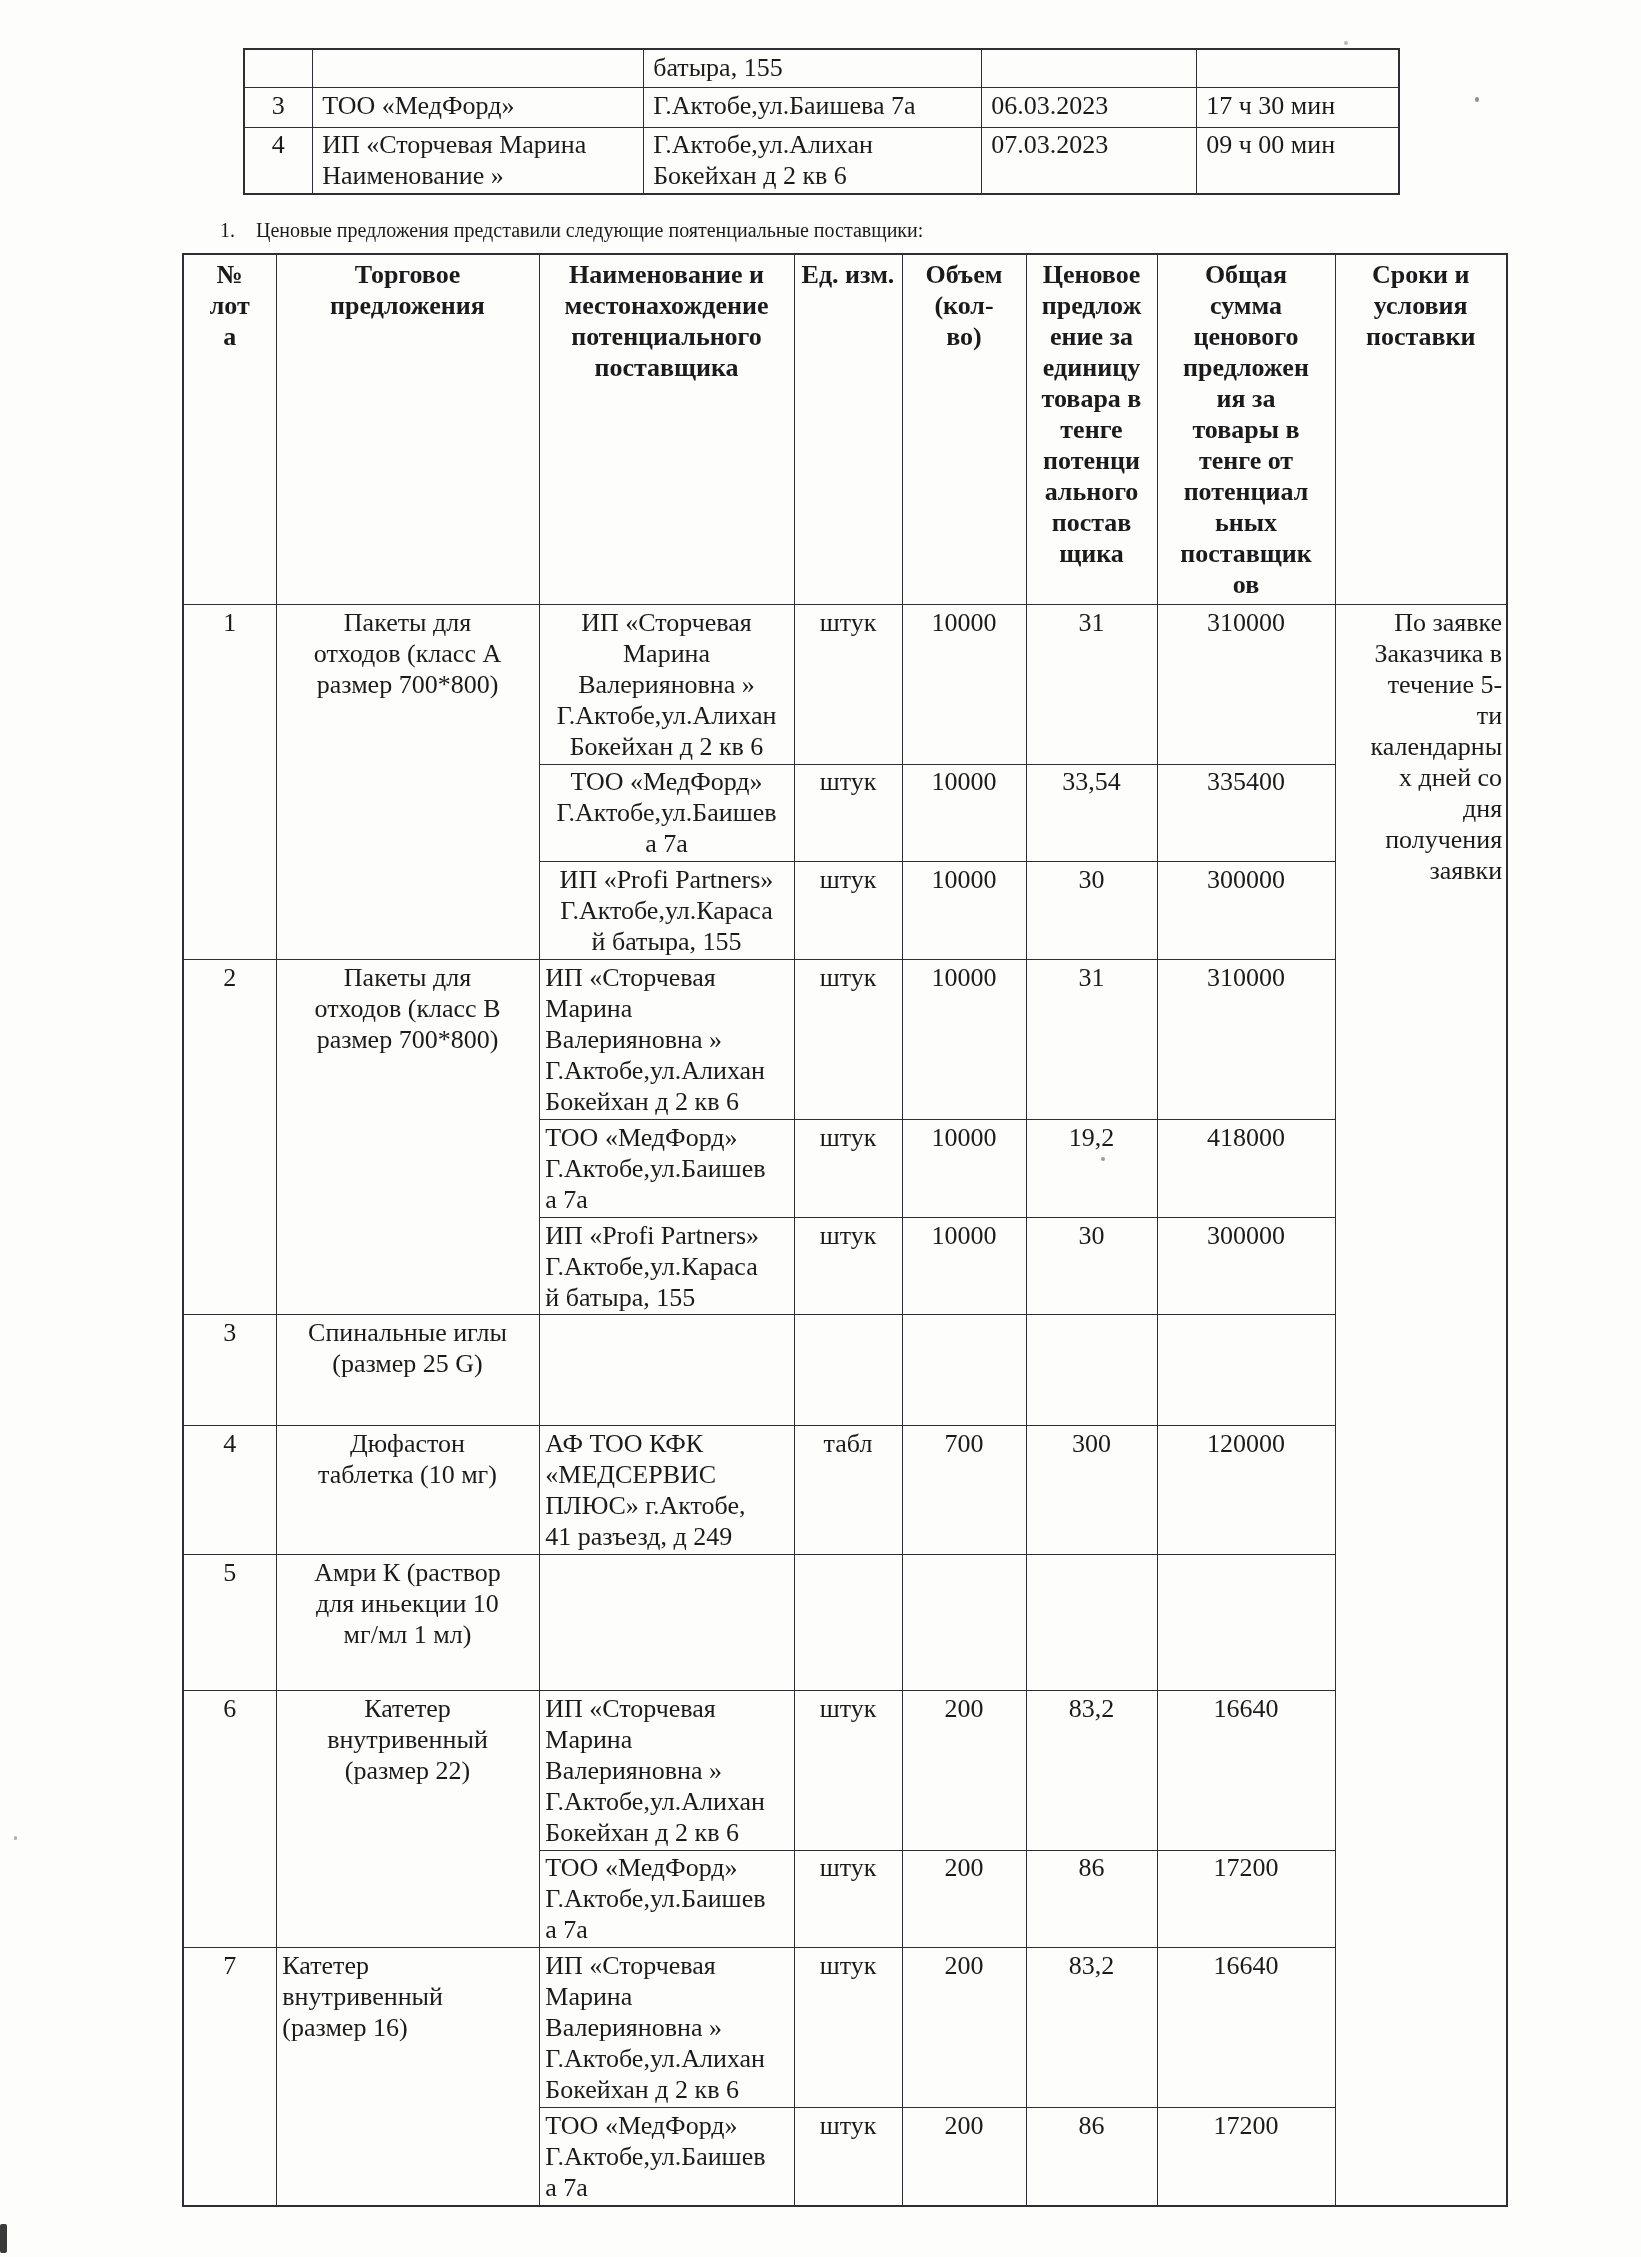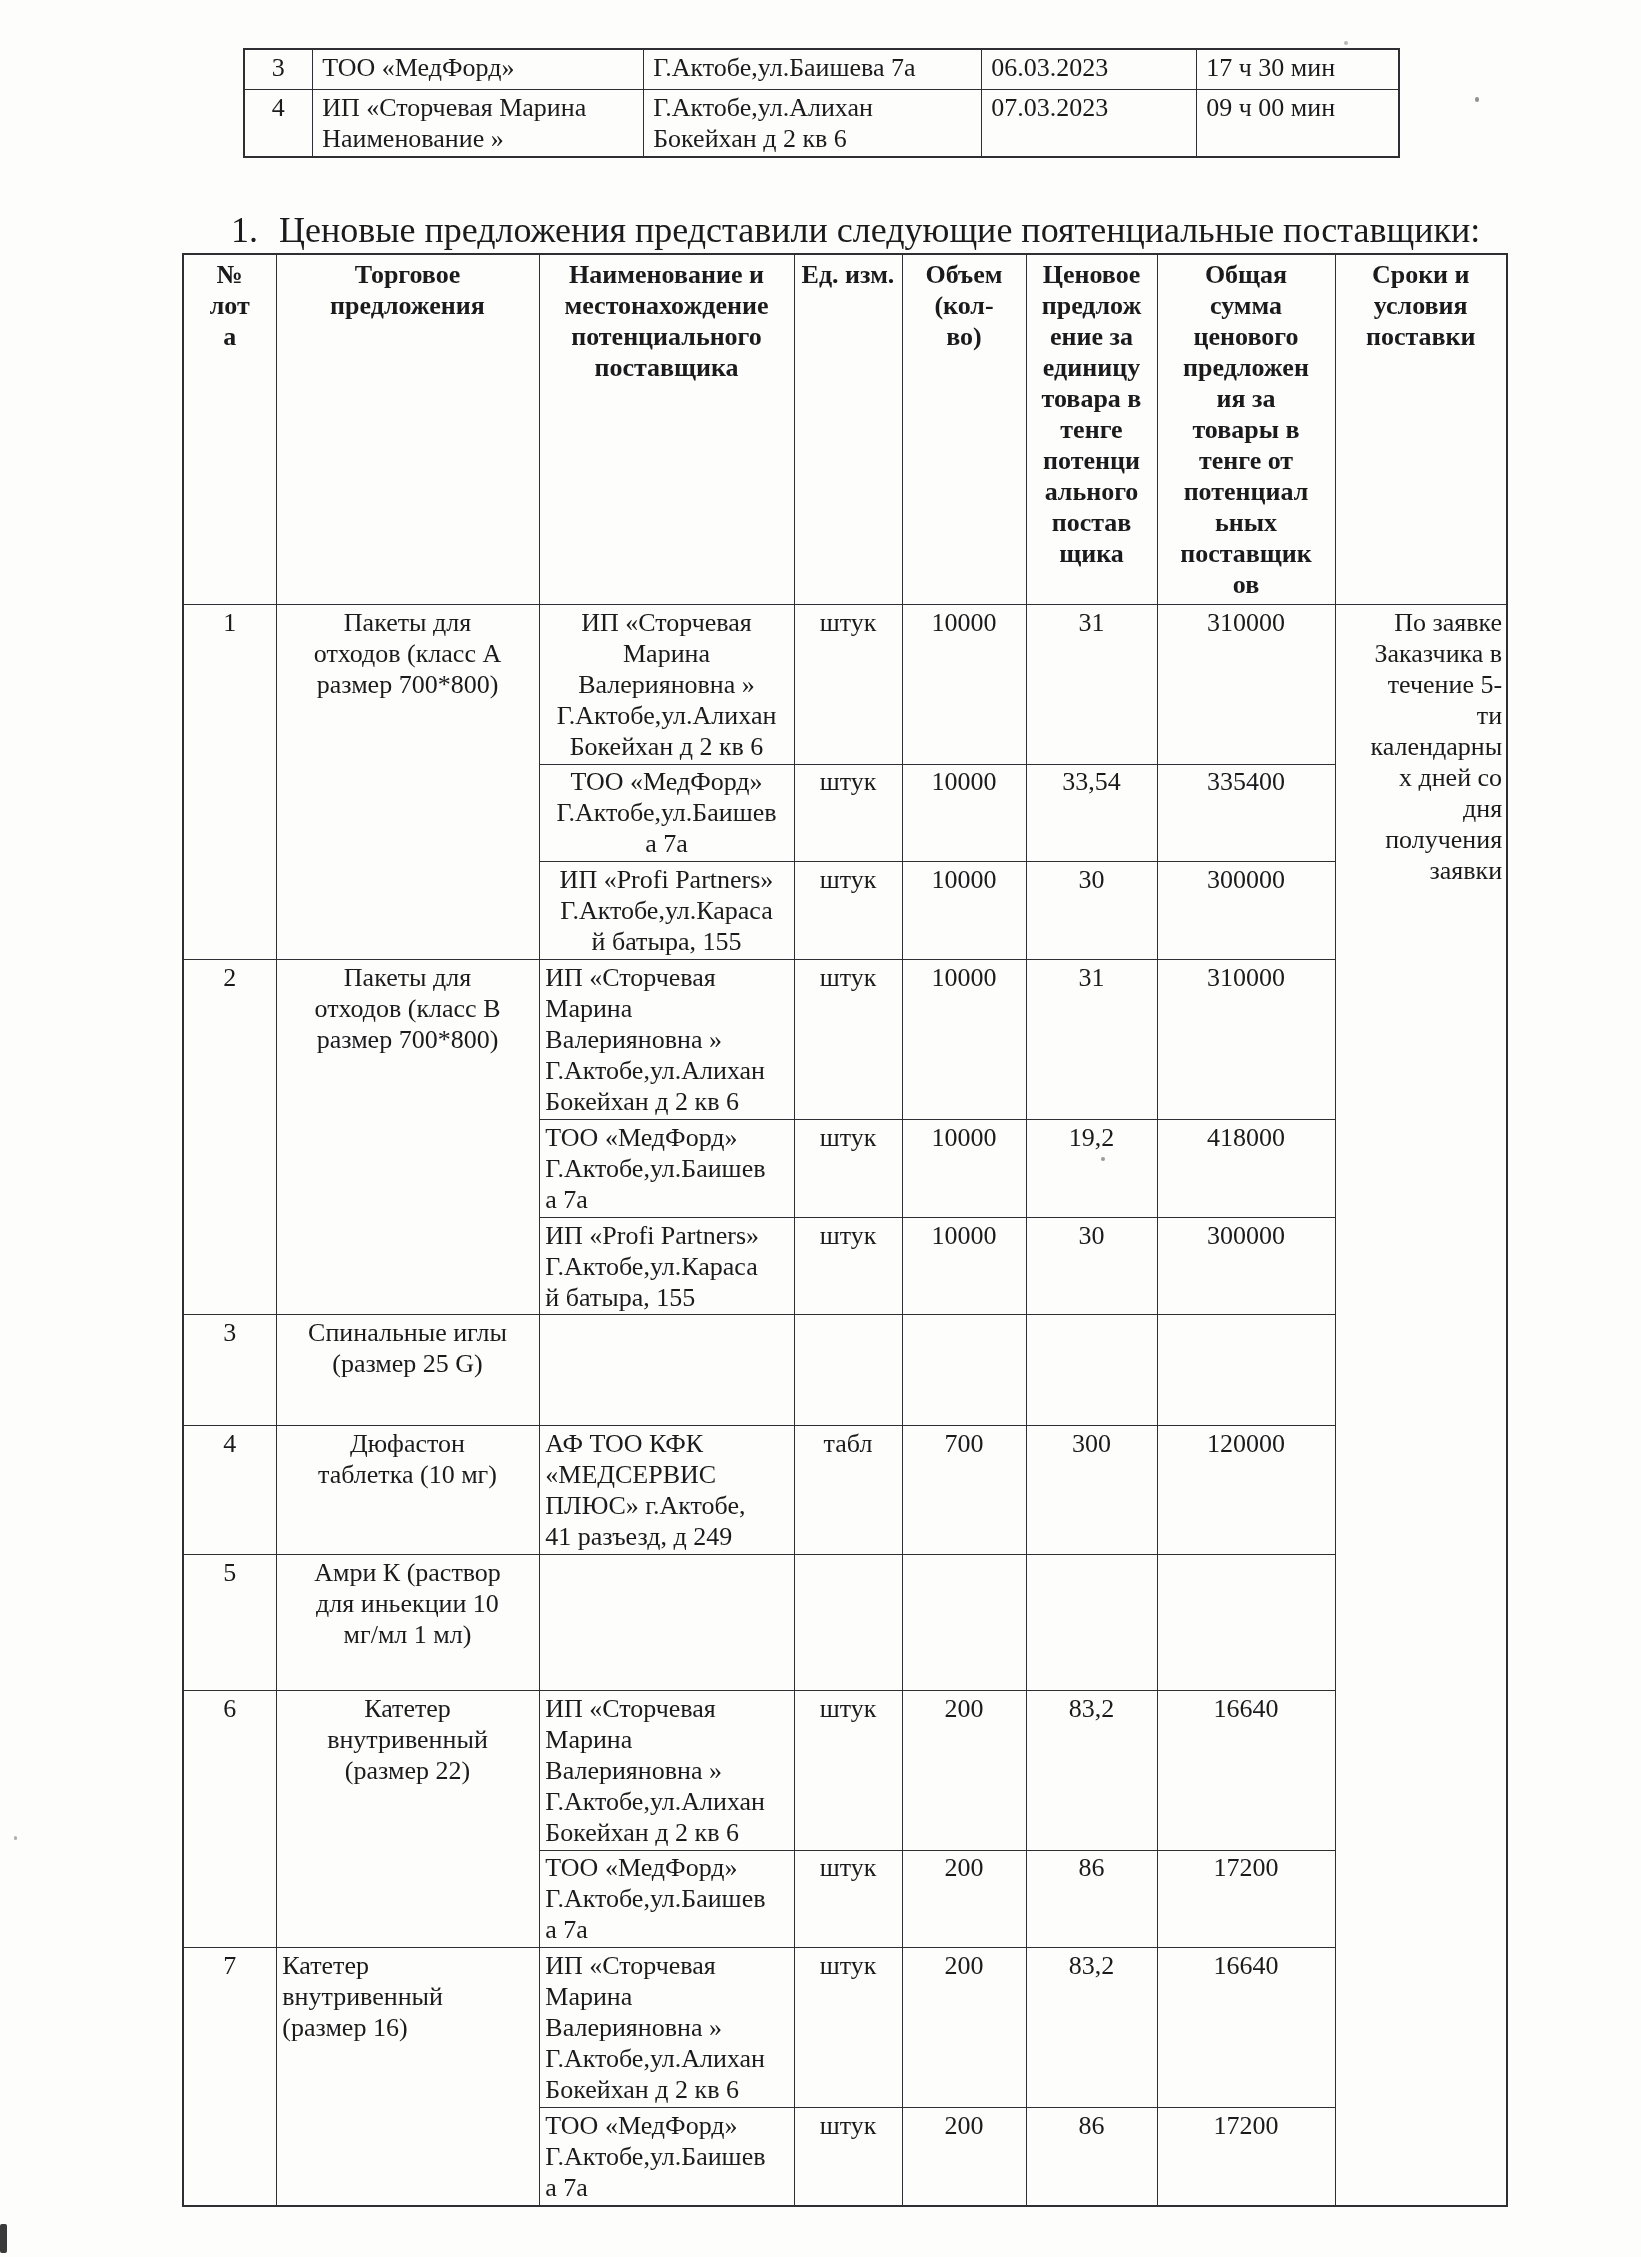--- a/index.html
+++ b/index.html
@@ -14,21 +14,21 @@
     font-size:26px;line-height:31px;white-space:pre-line;
     padding:1.9px 3.9px;overflow:hidden;
   }
   
   #top-table{top:48px;left:243px;width:1155px;border:2.9px solid #2e2e33;}
   #top-table td{text-align:left;padding:1.9px 9.7px;}
   #top-table td.c-num{text-align:center;padding:1.9px 1.9px;}
   #top-table tr.r0 td{height:33px;}
   #top-table tr.r1 td{height:35px;}
   
-  .heading{position:absolute;top:214px;left:231px;width:1303px;font-size:36px;line-height:33px;white-space:nowrap;}
+  .heading{position:absolute;top:214px;left:220px;width:1303px;font-size:20px;line-height:33px;white-space:nowrap;}
   .heading .ht{margin-left:21px;}
   
   #main-table{top:253px;left:182px;width:1323px;border:2.9px solid #2e2e33;}
   #main-table th{font-weight:bold;text-align:center;padding:3.9px 1.9px;font-size:26px;}
   #main-table td{text-align:center;}
   #main-table td.al{text-align:left;}
   #main-table td.c-supplier{padding:1.9px 5.8px;margin-top:6px;}
   #main-table td.c-product{padding:1.9px 5.8px;}
   #main-table tr[data-lot="3"] > td{height:106px;}
   #main-table tr[data-lot="5"] > td{height:131px;}
@@ -43,20 +43,27 @@
 
   <table id="top-table">
     <colgroup>
       <col style="width:68px">
         <col style="width:331px">
         <col style="width:338px">
       <col style="width:215px">
         <col style="width:203px">
     </colgroup>
     <tbody>
+        <tr class="r0">
+          <td class="c-num"></td>
+          <td class="c-name"></td>
+          <td class="c-addr">батыра, 155</td>
+          <td class="c-date"></td>
+          <td class="c-time"></td>
+        </tr>
         <tr class="r1">
           <td class="c-num">3</td>
           <td class="c-name">ТОО «МедФорд»</td>
           <td class="c-addr">Г.Актобе,ул.Баишева 7а</td>
           <td class="c-date">06.03.2023</td>
           <td class="c-time">17 ч 30 мин</td>
         </tr>
         <tr class="r2">
           <td class="c-num">4</td>
           <td class="c-name">ИП «Сторчевая Марина

